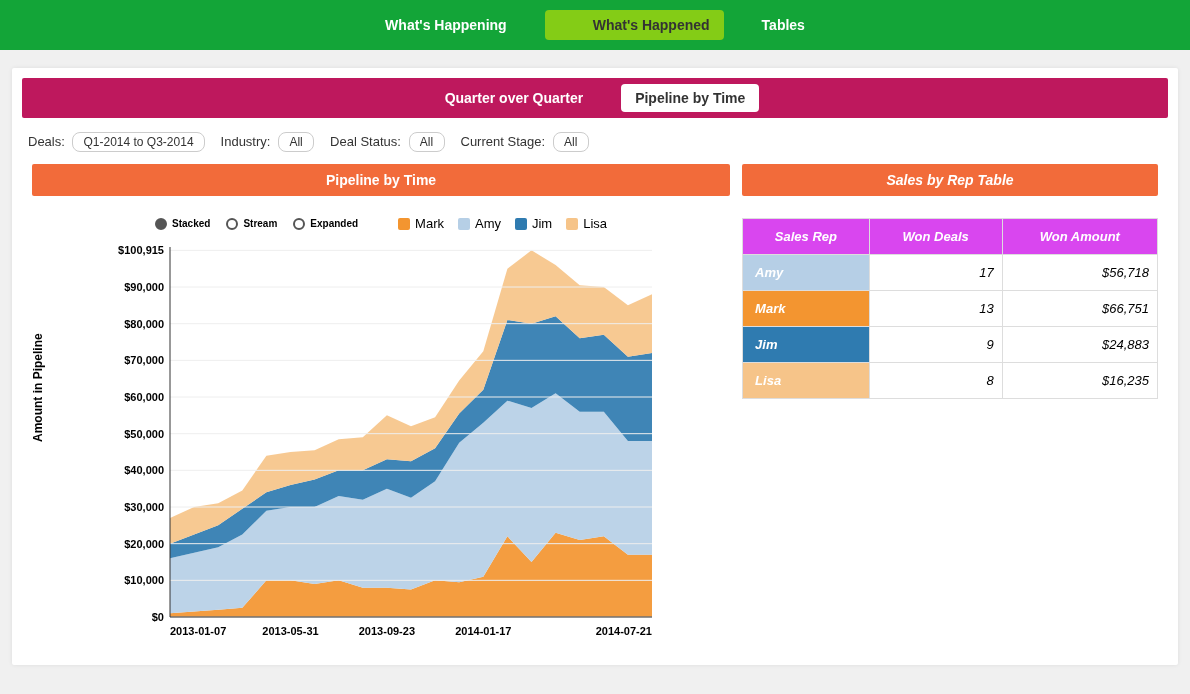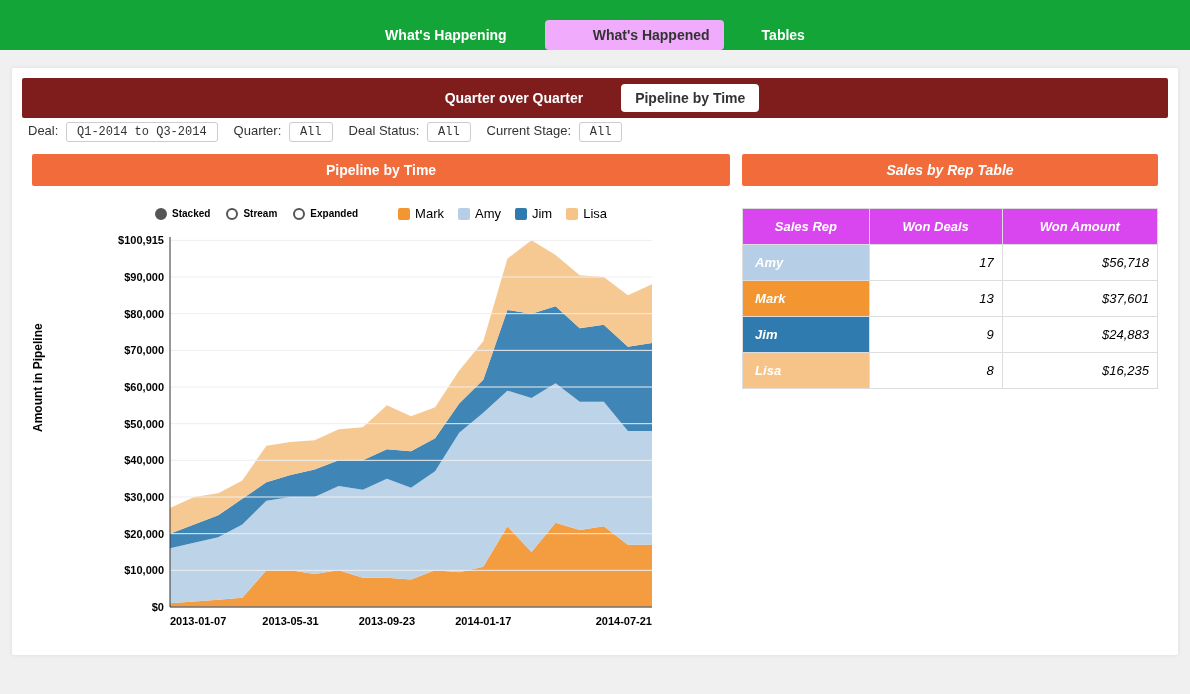--- a/index.html
+++ b/index.html
@@ -1,26 +1,26 @@
 <!DOCTYPE html>
 <html><head>
 <meta charset="utf-8">
 <style>
 * { box-sizing: border-box; margin: 0; padding: 0; }
 body { font-family: -apple-system, "Helvetica Neue", Arial, sans-serif; background: #f0f0f0; font-size: 14px; }
-.topnav { background: #13a538; height: 50px; display: flex; justify-content: center; align-items: flex-end; gap: 24px; }
+.topnav { background: #13a538; height: 50px; display: flex; justify-content: center; align-items: center; gap: 24px; }
 .topnav .item { color: #fff; font-weight: bold; padding: 7px 14px; border-radius: 4px; cursor: pointer; }
-.topnav .item.active { background: #f0abfc; color: #333; padding-left: 48px; }
+.topnav .item.active { background: #84cc16; color: #333; padding-left: 48px; }
 .page { background: #fff; margin: 18px 12px 12px; padding: 10px 10px 18px; border-radius: 2px; box-shadow: 0 0 4px rgba(0,0,0,0.08); }
-.subnav { background: #7f1d1d; height: 40px; display: flex; justify-content: center; align-items: center; gap: 24px; border-radius: 2px; }
+.subnav { background: #be185d; height: 40px; display: flex; justify-content: center; align-items: center; gap: 24px; border-radius: 2px; margin-bottom: 10px; }
 .subnav .item { color: #fff; font-weight: bold; padding: 6px 14px; border-radius: 4px; cursor: pointer; }
 .subnav .item.active { background: #fff; color: #333; }
 .filters { display: flex; align-items: center; gap: 16px; padding: 4px 6px 12px; font-size: 13px; color: #333; }
 .filters label { margin-right: 4px; }
-.filters .sel { display: inline-block; background: #fff; border: 1px solid #ccc; border-radius: 3px; padding: 2px 10px; font-size: 12px; cursor: pointer; min-width: 36px; text-align: center; font-family: Liberation Mono, monospace; }
+.filters .sel { display: inline-block; background: #fff; border: 1px solid #ccc; border-radius: 8px; padding: 2px 10px; font-size: 12px; cursor: pointer; min-width: 36px; text-align: center; }
 .row { display: flex; gap: 12px; padding: 0 10px; }
 .panel-left { flex: 0 0 62%; }
 .panel-right { flex: 1; font-style: italic; }
 .panel-title { background: #f26b3a; color: #fff; text-align: center; padding: 8px 0; font-weight: bold; border-radius: 2px; }
 .chart-wrap { position: relative; padding: 18px 0 0 0; }
 .chart-toggles { display: flex; justify-content: center; gap: 16px; font-size: 10px; font-weight: bold; margin-bottom: 4px; }
 .chart-toggles .tg { display: inline-flex; align-items: center; gap: 5px; cursor: pointer; }
 .chart-toggles .dot { width: 12px; height: 12px; border-radius: 50%; display: inline-block; border: 2px solid #555; }
 .chart-toggles .dot.filled { background: #555; }
 .legend { display: flex; justify-content: center; gap: 14px; margin: 2px 0 6px; font-size: 13px; }
@@ -45,25 +45,25 @@
 
 <div class="page">
 
   <div class="subnav">
     <div class="item">Quarter over Quarter</div>
     <div class="item active">Pipeline by Time</div>
   </div>
 
   <div class="filters">
     <div>
-      <label>Deal:</label>
+      <label>Deals:</label>
       <span class="sel">Q1-2014 to Q3-2014</span>
     </div>
     <div>
-      <label>Quarter:</label>
+      <label>Industry:</label>
       <span class="sel">All</span>
     </div>
     <div>
       <label>Deal Status:</label>
       <span class="sel">All</span>
     </div>
     <div>
       <label>Current Stage:</label>
       <span class="sel">All</span>
     </div>
@@ -162,21 +162,21 @@
           </thead>
         <tbody id="tbody">
             <tr>
               <td class="name" style="background: rgb(182, 207, 230);">Amy</td>
               <td>17</td>
               <td>$56,718</td>
             </tr>
             <tr>
               <td class="name" style="background: rgb(243, 149, 48);">Mark</td>
               <td>13</td>
-              <td>$37,601</td>
+              <td>$66,751</td>
             </tr>
             <tr>
               <td class="name" style="background: rgb(47, 123, 176);">Jim</td>
               <td>9</td>
               <td>$24,883</td>
             </tr>
             <tr>
               <td class="name" style="background: rgb(246, 196, 137);">Lisa</td>
               <td>8</td>
               <td>$16,235</td>

